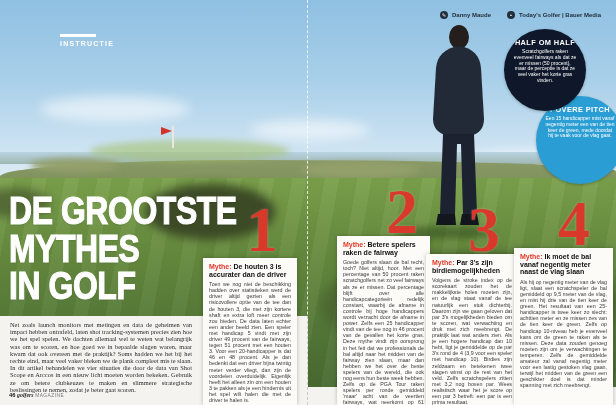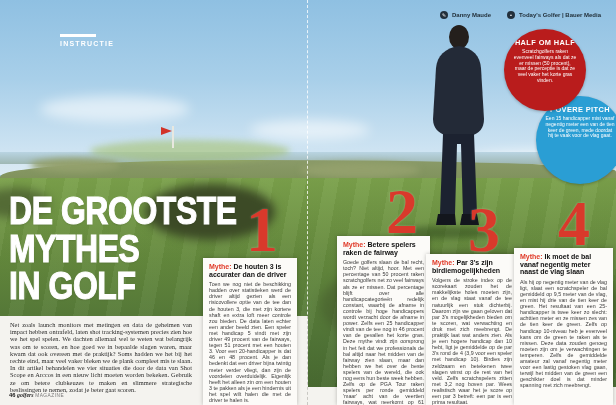--- a/index.html
+++ b/index.html
@@ -54,21 +54,21 @@
     -webkit-text-stroke:1.1px #ffffff;text-shadow:0 1px 2px rgba(0,0,0,.18);}
   
   .intro{position:absolute;left:10px;top:321px;width:182px;
     font-family:"Liberation Serif",serif;font-size:6.4px;line-height:7.2px;
     color:#2c2c2c;text-align:justify;}
   
   .badge{position:absolute;border-radius:50%;color:#fff;text-align:center;
     box-shadow:0 1px 3px rgba(0,0,0,.25);overflow:hidden;}
   .badge .b-title{font-weight:bold;font-size:7.4px;line-height:8px;letter-spacing:.4px;margin-top:10px;}
   .badge .b-body{font-size:5px;line-height:5.8px;padding:2px 9px 0 9px;}
-  #badge-half{left:504px;top:29px;width:82px;height:82px;background:#b91c1c;z-index:6;}
+  #badge-half{left:504px;top:29px;width:82px;height:82px;background:#0f172a;z-index:6;}
   #badge-pitch{left:536px;top:96px;width:88px;height:88px;background:#2a9ed4;z-index:5;}
   
   .numeral{position:absolute;font-family:"Liberation Serif",serif;font-weight:bold;
     color:#d9392b;font-size:64px;line-height:52px;z-index:4;text-shadow:0 0 2px rgba(255,255,255,.35);}
   
   .card{position:absolute;background:#fcfbf8;z-index:3;padding:5px 6px;
     box-shadow:0 0 4px rgba(0,0,0,.25);overflow:hidden;box-sizing:border-box;}
   .card-head{font-size:7px;line-height:7.6px;font-weight:bold;color:#111;margin-bottom:3px;}
   .card-head .mythe{color:#e03a28;}
   .card-body{font-size:5.3px;line-height:6.1px;color:#3a3a3a;text-align:justify;}

